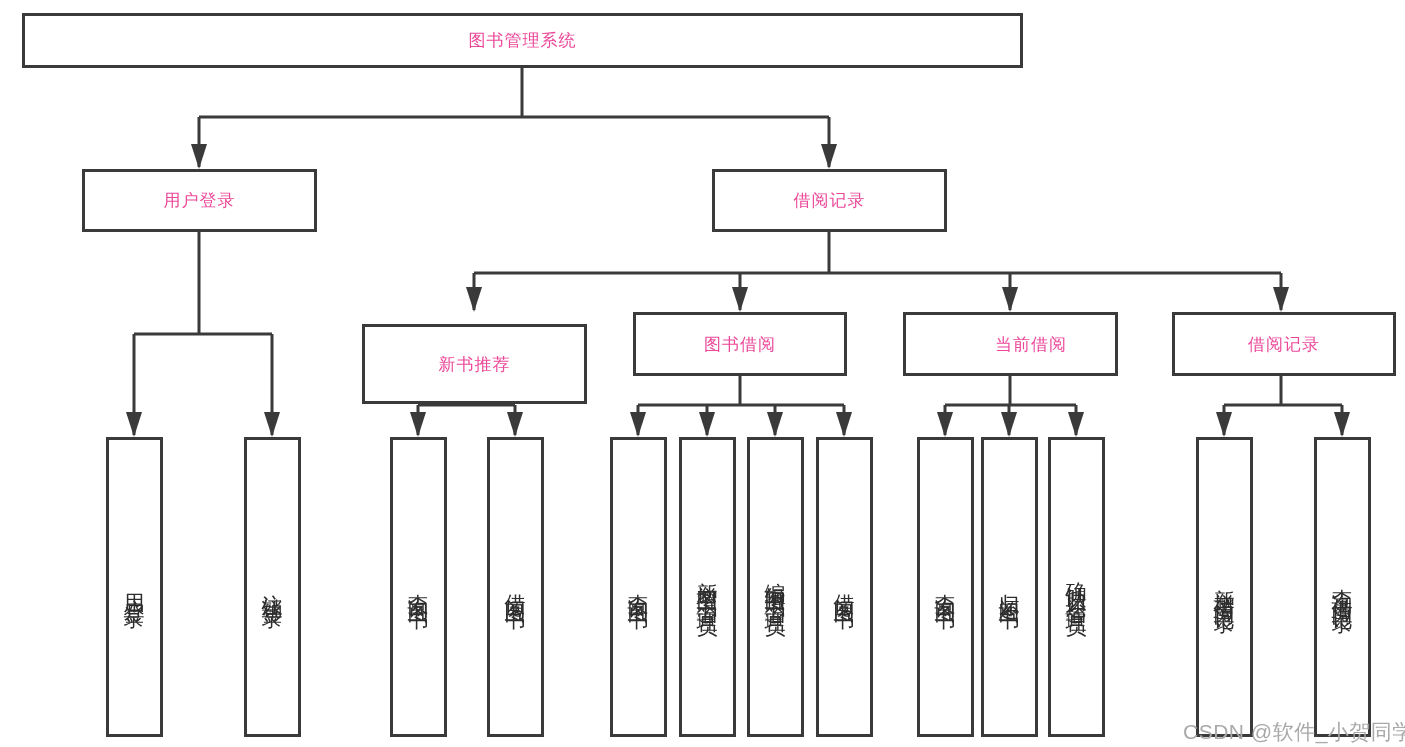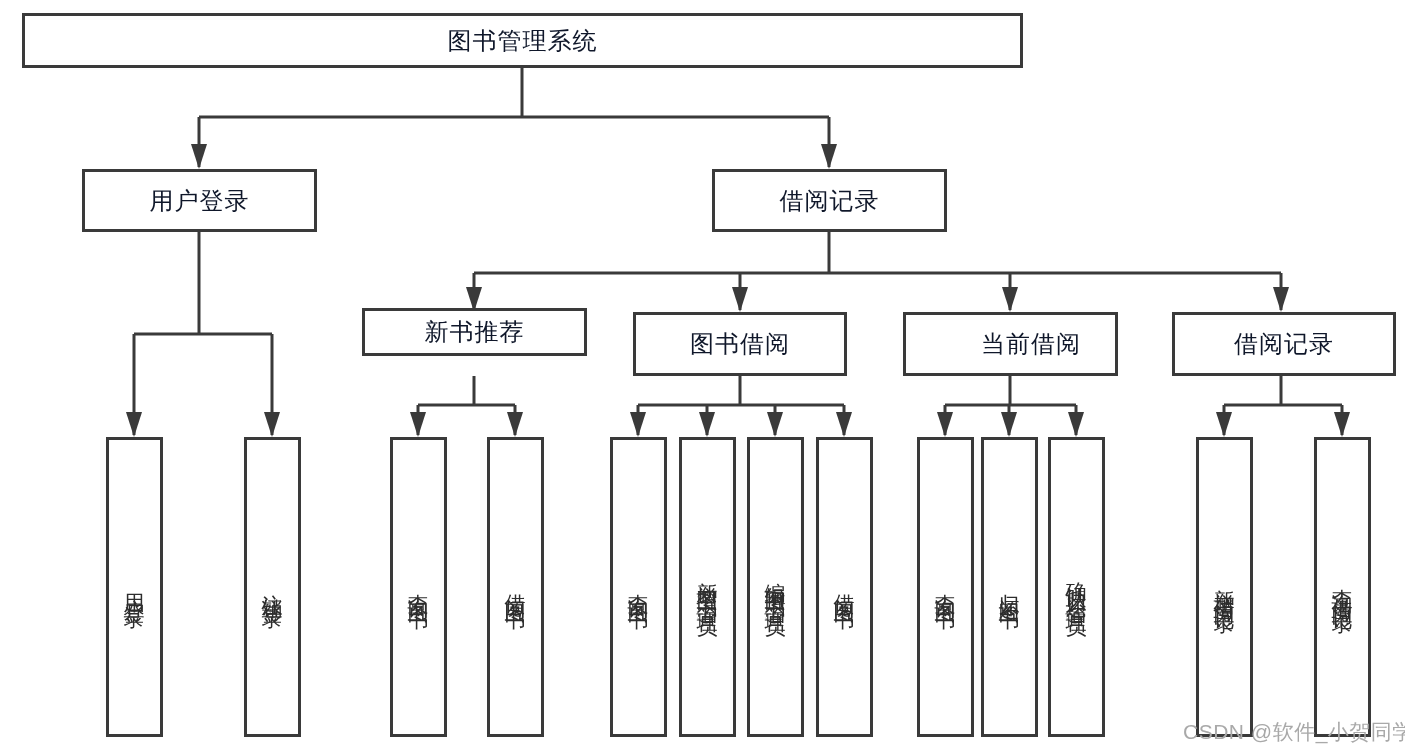--- a/index.html
+++ b/index.html
@@ -16,22 +16,22 @@
     overflow: hidden;
   }
   .node {
     position: absolute;
     box-sizing: border-box;
     background: #ffffff;
     border: 3px solid #3a3a3a;
     display: flex;
     align-items: center;
     justify-content: center;
-    color: #0f172a;
-    font-size: 24px;
+    color: #ec4899;
+    font-size: 17px;
     letter-spacing: 1px;
     white-space: nowrap;
   }
   .leaf {
     position: absolute;
     box-sizing: border-box;
     background: #ffffff;
     border: 3px solid #3a3a3a;
     width: 57px;
     height: 300px;
@@ -103,21 +103,21 @@
       <polygon points="1216,412 1232,412 1224,437"></polygon>
       <polygon points="1334,412 1350,412 1342,437"></polygon>
     </g>
   </svg>
 
   <div class="node" style="left:22px; top:13px; width:1001px; height:55px;">图书管理系统</div>
 
   <div class="node" style="left:82px; top:169px; width:235px; height:63px;">用户登录</div>
   <div class="node" style="left:712px; top:169px; width:235px; height:63px;">借阅记录</div>
 
-  <div class="node" style="left:362px; top:308px; width:225px; height:48px;">新书推荐</div>
+  <div class="node" style="left:362px; top:324px; width:225px; height:80px;">新书推荐</div>
   <div class="node" style="left:633px; top:312px; width:214px; height:64px;">图书借阅</div>
   <div class="node" style="left:903px; top:312px; width:215px; height:64px;padding-left:41px;">当前借阅</div>
   <div class="node" style="left:1172px; top:312px; width:224px; height:64px;">借阅记录</div>
 
   <div class="leaf" style="left:106px;">用户登录</div>
   <div class="leaf" style="left:244px;">注销登录</div>
 
   <div class="leaf" style="left:390px;">查询图书</div>
   <div class="leaf" style="left:487px;">借阅图书</div>
 

